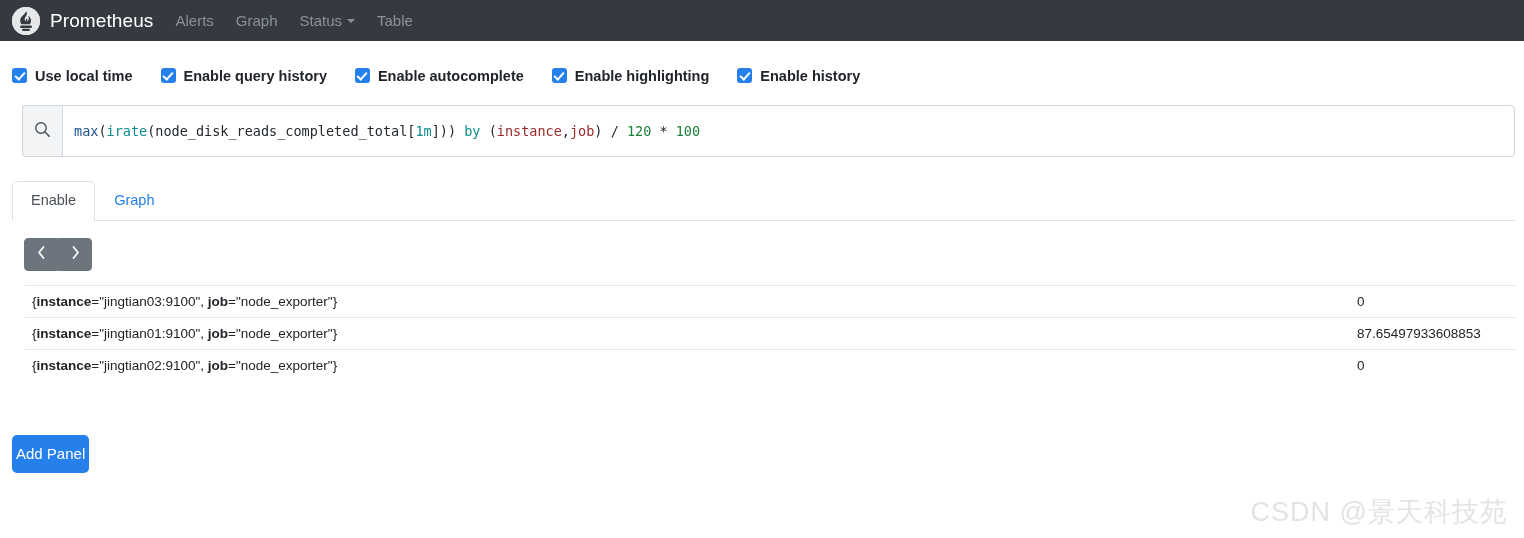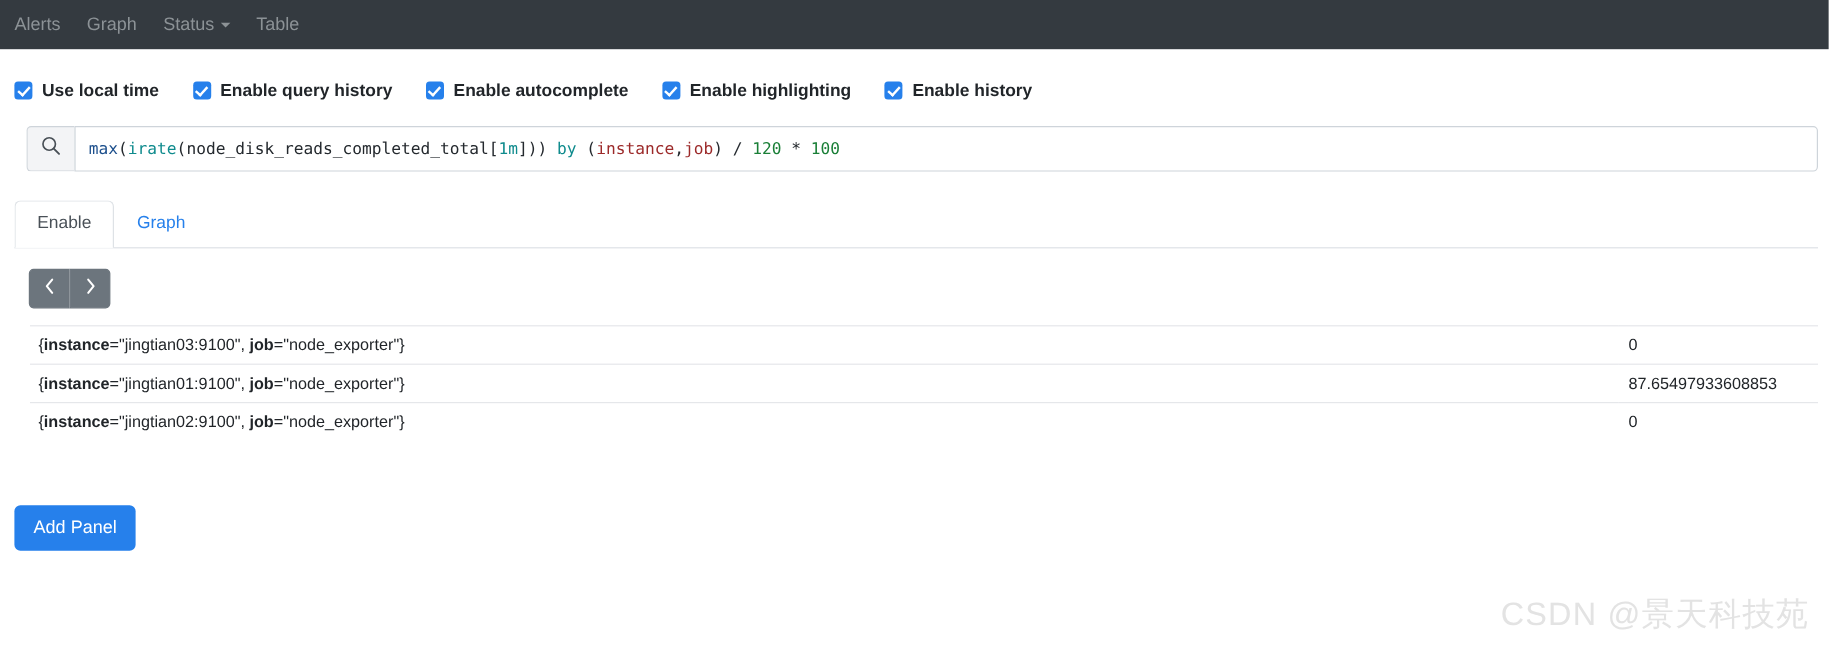--- a/index.html
+++ b/index.html
@@ -85,21 +85,21 @@
     border-width: 0 2px 2px 0;
     transform: rotate(42deg);
   }
   .opt-label { font-size: 14.5px; color: #212529; white-space: nowrap; }
 
   
   .query-row {
     display: flex;
     margin: 12px 0 4px 12px;
     width: 1503px;
-    height: 38px;
+    height: 52px;
     padding-left: 10px;
   }
   .search-box {
     width: 40px;
     border: 1px solid #ced4da;
     border-right: none;
     border-radius: 4px 0 0 4px;
     background: #f3f4f6;
     display: flex;
     align-items: center;
@@ -207,21 +207,21 @@
   .metric .lval  { color: #212529; }
 
   
   .add-panel {
     margin: 54px 0 0 12px;
     background: #2680eb;
     color: #fff;
     border: none;
     border-radius: 5px;
     font-size: 15px;
-    padding: 10px 16px;
+    padding: 10px 4px;
     cursor: pointer;
     font-family: "Liberation Sans", sans-serif;
     line-height: 1.2;
   }
 
   
   .watermark {
     position: absolute;
     right: 16px;
     bottom: 8px;
@@ -232,20 +232,31 @@
     letter-spacing: 1px;
   }
 </style>
 </head>
 <body>
 
 
 
 
 <div class="navbar">
+  <div class="brand-wrap">
+    <span class="logo">
+      <svg width="28" height="28" viewBox="0 0 28 28" aria-hidden="true">
+        <circle cx="14" cy="14" r="14" fill="#e6e7e8"></circle>
+        <path d="M14 4.2c1.6 2.0 1.0 3.4 0.2 4.5-0.9 1.2-1.5 2.4-1.5 3.6 0 .9.4 1.8 1.1 2.4-.2-1.3.3-2.5 1.3-3.4.5 1.4.3 2.4-.2 3.4 1.2-.6 2.0-1.7 2.0-3.1 0-1.1-.4-2.0-1.0-2.8 1.9 1.0 3.1 2.6 3.1 4.9 0 1.4-.5 2.6-1.3 3.5H9.6c-.9-1.0-1.4-2.2-1.4-3.7 0-2.4 1.5-3.9 2.9-5.2 1.4-1.3 2.6-2.6 2.9-4.1z" fill="#343a40"></path>
+        <rect x="8.0" y="18.6" width="12.0" height="2.5" rx="1.25" fill="#343a40"></rect>
+        <rect x="10.0" y="21.7" width="8.0" height="2.2" rx="1.1" fill="#343a40"></rect>
+      </svg>
+    </span>
+    <span class="brand">Prometheus</span>
+  </div>
   <div class="nav-links">
     <a class="nav-link">
       <span>Alerts</span>
     </a>
     <a class="nav-link">
       <span>Graph</span>
     </a>
     <a class="nav-link">
       <span>Status</span>
       <span class="caret"></span>

